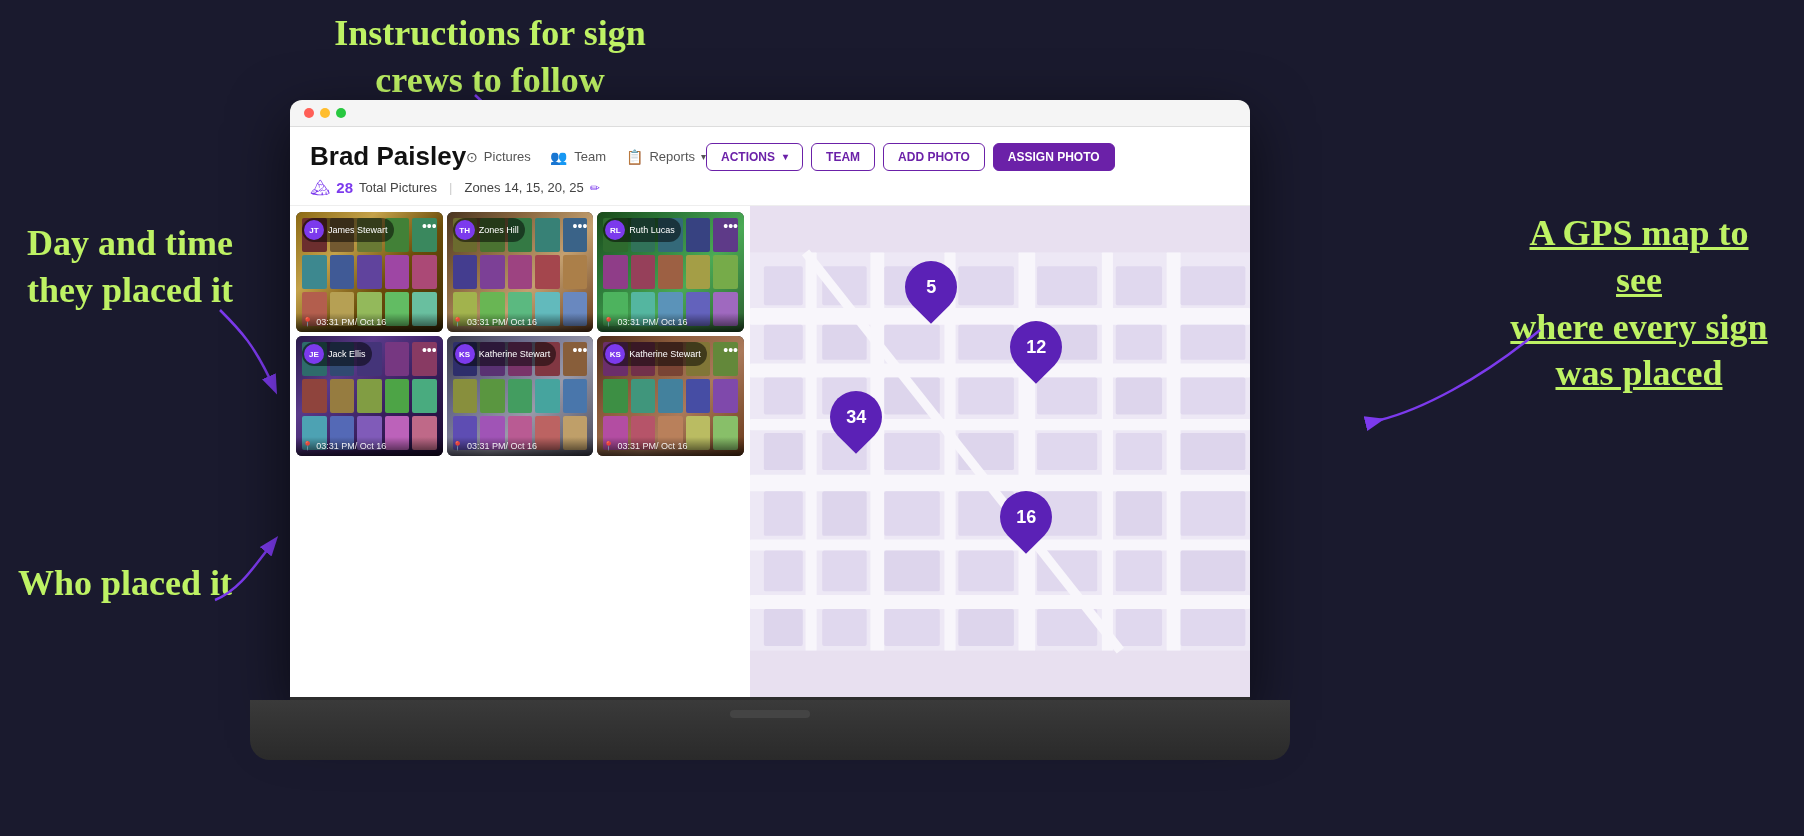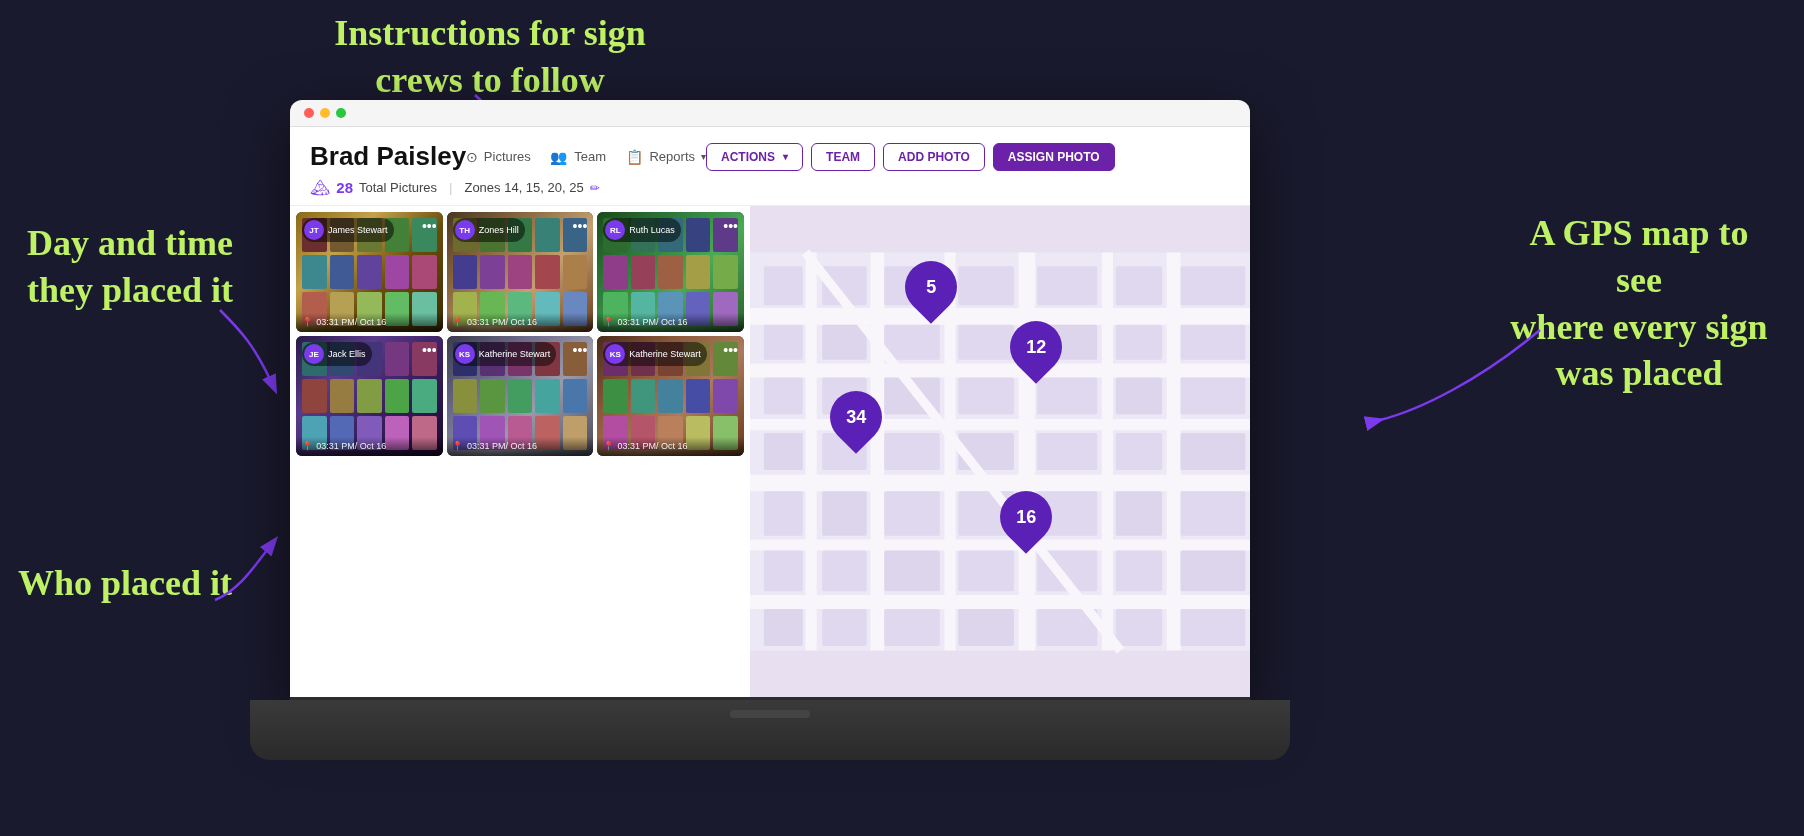--- a/index.html
+++ b/index.html
@@ -406,21 +406,21 @@
 <body>
 
 <div class="annotation annotation-top" style="white-space: pre-line;">Instructions for sign
 crews to follow</div>
 
 <div class="annotation annotation-left-top" style="white-space: pre-line;">Day and time
 they placed it</div>
 
 <div class="annotation annotation-left-bottom" style="white-space: pre-line;">Who placed it</div>
 
-<div class="annotation annotation-right" style="white-space: pre-line;">A GPS map to see
+<div class="annotation annotation-right" style="white-space: pre-line; text-decoration: underline;">A GPS map to see
 where every sign
 was placed</div>
 
 <svg class="arrows-overlay" viewBox="0 0 1804 836">
 
   <path d="M 475 95 C 510 130 560 150 620 175" fill="none" stroke="#7c3aed" stroke-width="2.5" stroke-dasharray="none" marker-end="url(#arr)"></path>
 
   <path d="M 220 310 C 240 330 255 345 275 390" fill="none" stroke="#7c3aed" stroke-width="2.5" marker-end="url(#arr)"></path>
 
   <path d="M 215 600 C 240 590 255 565 275 540" fill="none" stroke="#7c3aed" stroke-width="2.5" marker-end="url(#arr)"></path>

